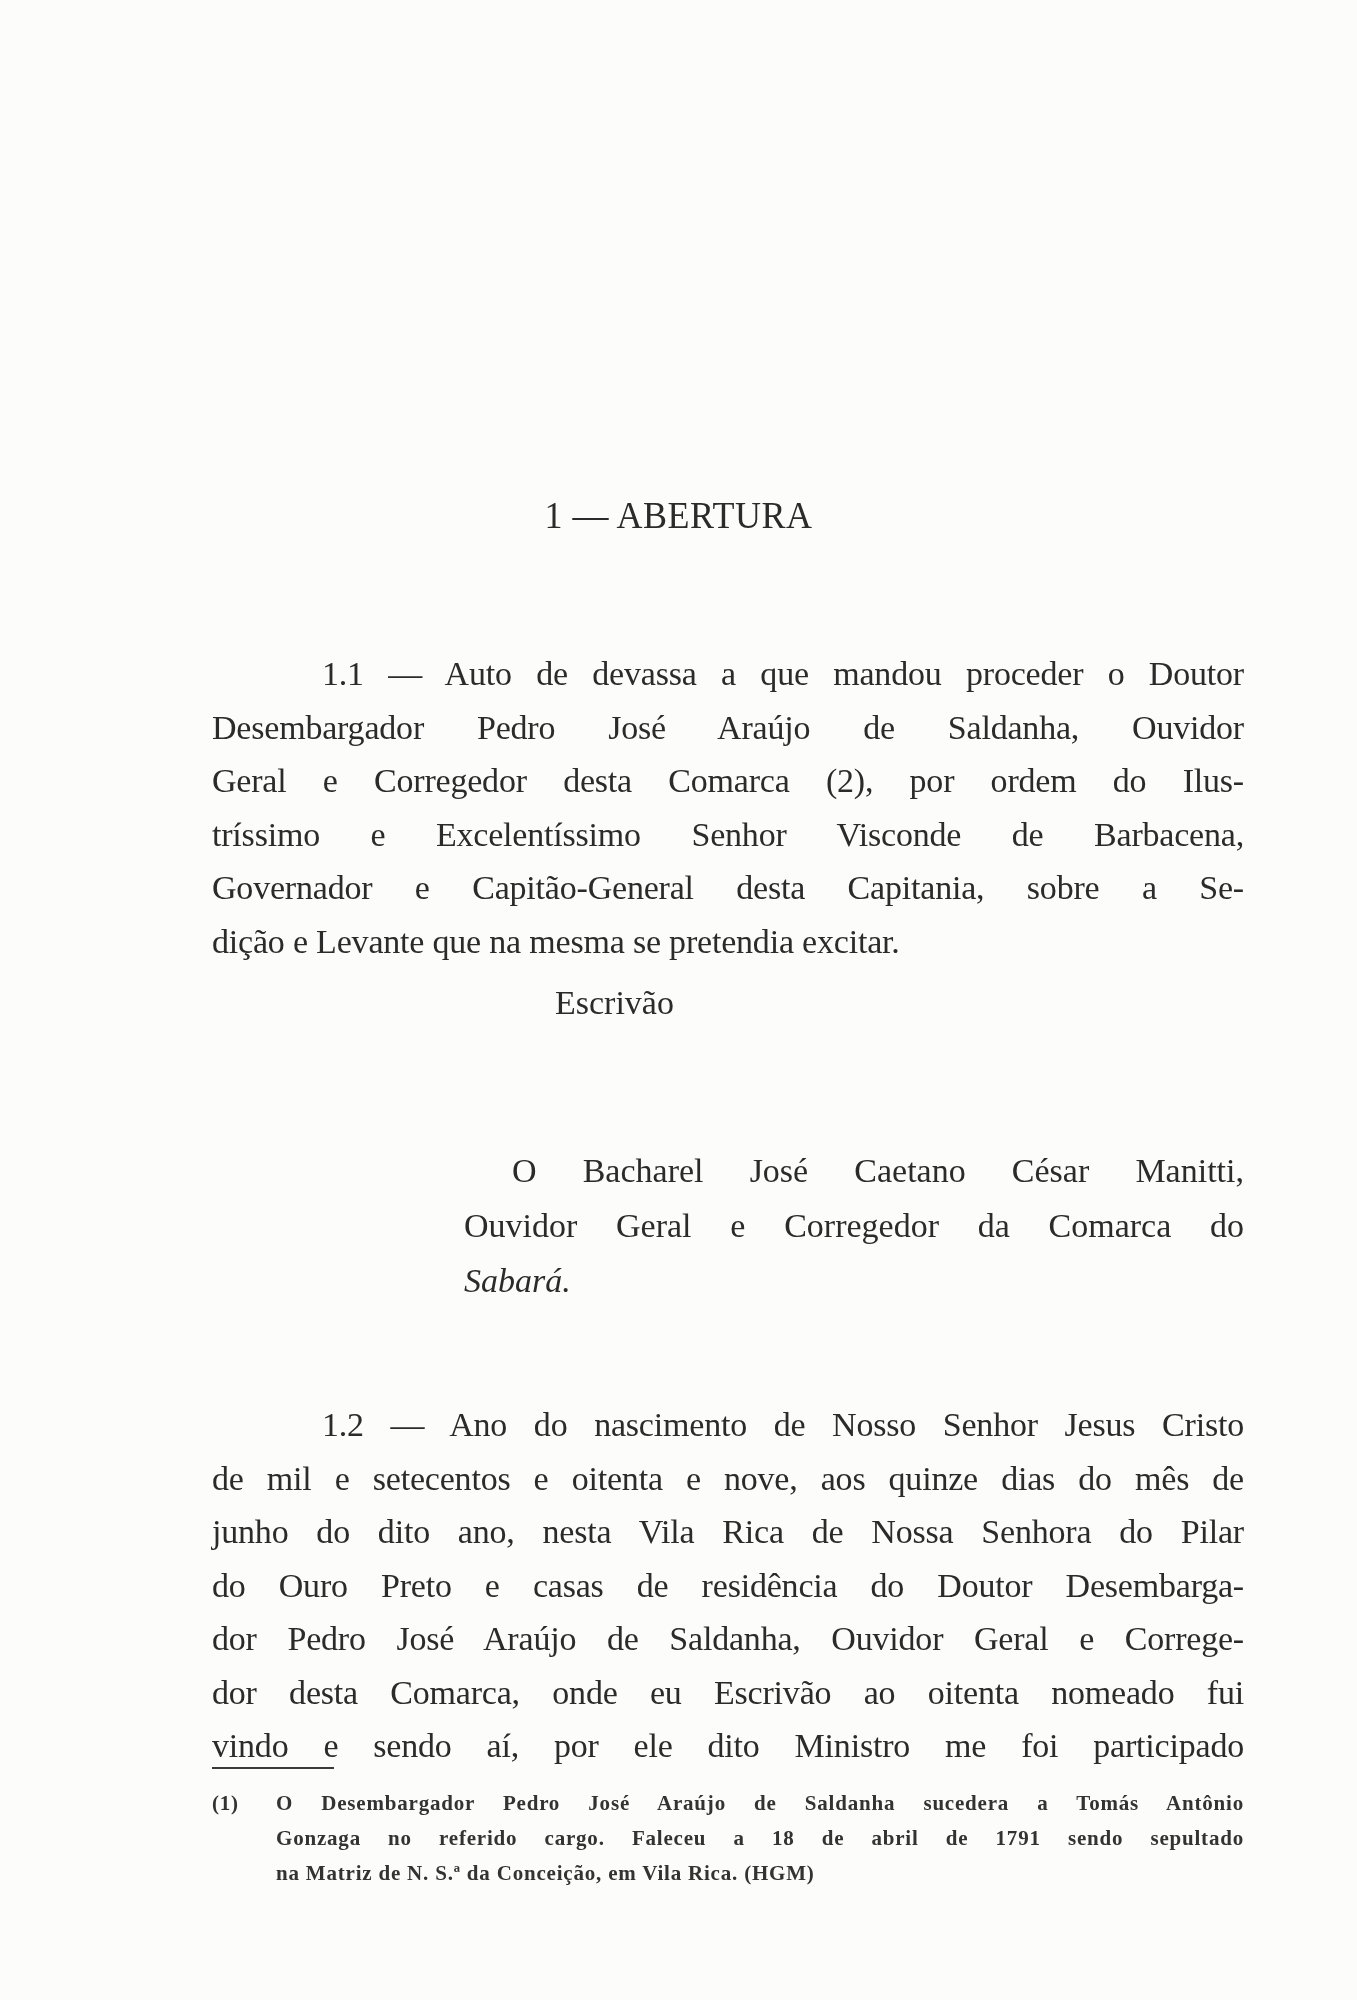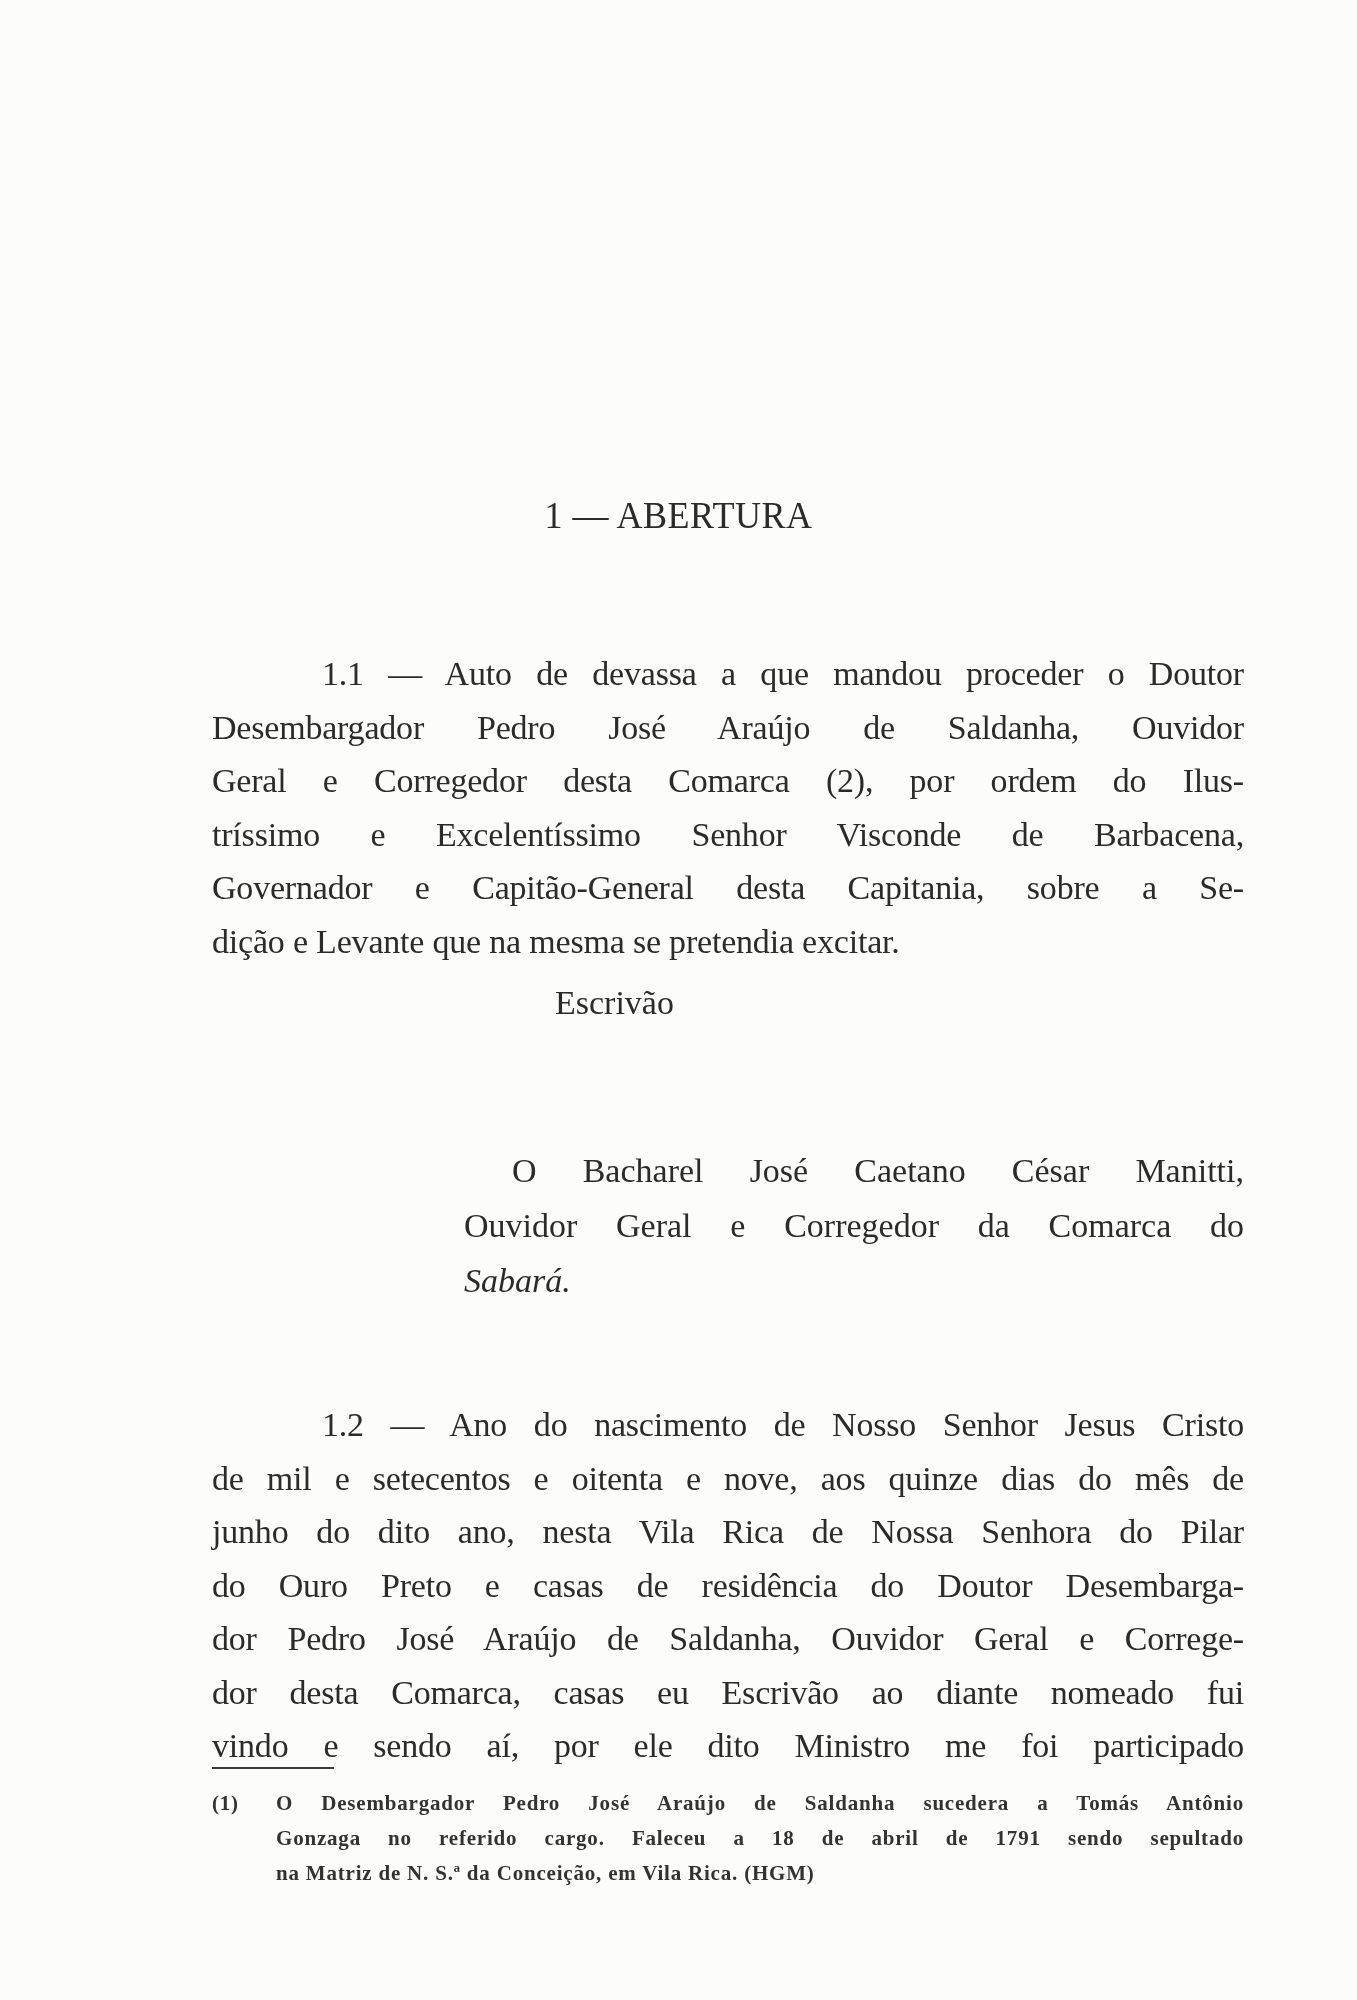--- a/index.html
+++ b/index.html
@@ -78,21 +78,21 @@
     <span class="line">Ouvidor Geral e Corregedor da Comarca do</span>
     <span class="line last">Sabará.</span>
   </div>
 
   <div class="para" id="p2">
     <span class="line indent">1.2 — Ano do nascimento de Nosso Senhor Jesus Cristo</span>
     <span class="line">de mil e setecentos e oitenta e nove, aos quinze dias do mês de</span>
     <span class="line">junho do dito ano, nesta Vila Rica de Nossa Senhora do Pilar</span>
     <span class="line">do Ouro Preto e casas de residência do Doutor Desembarga-</span>
     <span class="line">dor Pedro José Araújo de Saldanha, Ouvidor Geral e Correge-</span>
-    <span class="line">dor desta Comarca, casas eu Escrivão ao diante nomeado fui</span>
+    <span class="line">dor desta Comarca, onde eu Escrivão ao oitenta nomeado fui</span>
     <span class="line">vindo e sendo aí, por ele dito Ministro me foi participado</span>
   </div>
 
   <div class="fn-rule"></div>
 
   <div class="footnote">
     <span class="fn-mark">(1)</span>
     <div class="fn-body">
       <span class="line">O Desembargador Pedro José Araújo de Saldanha sucedera a Tomás Antônio</span>
       <span class="line">Gonzaga no referido cargo.  Faleceu a 18 de abril de 1791 sendo sepultado</span>

